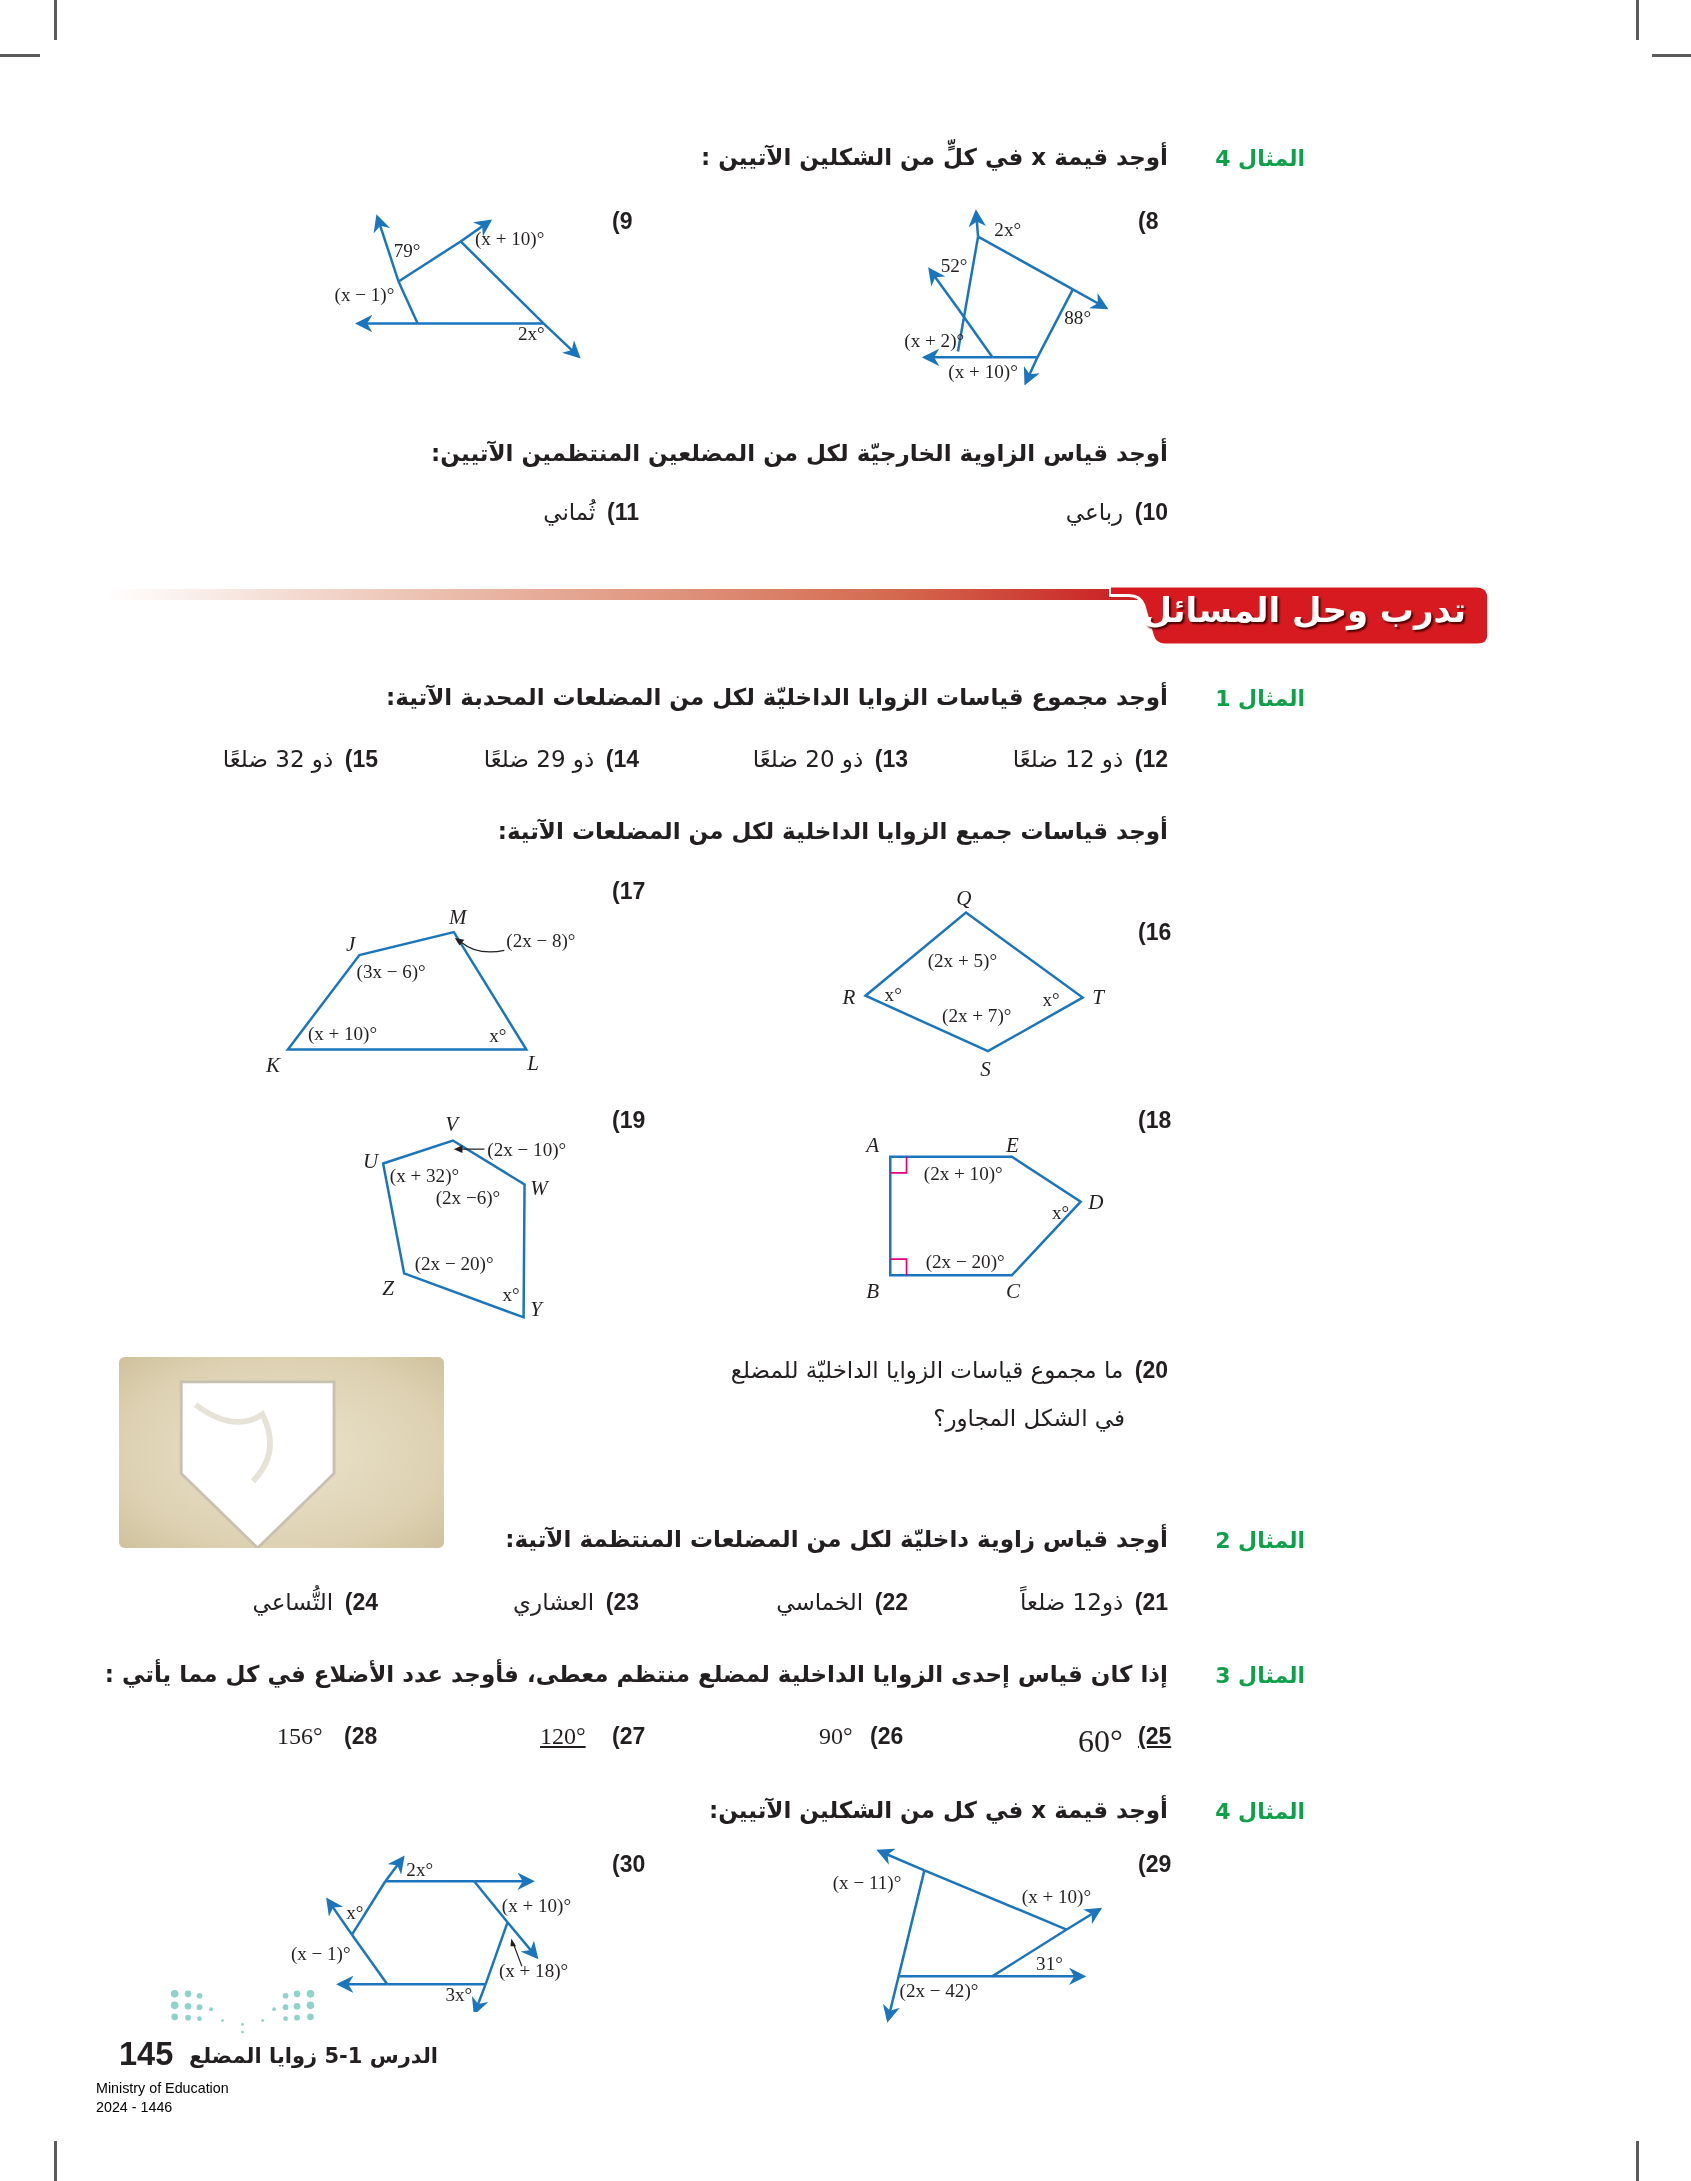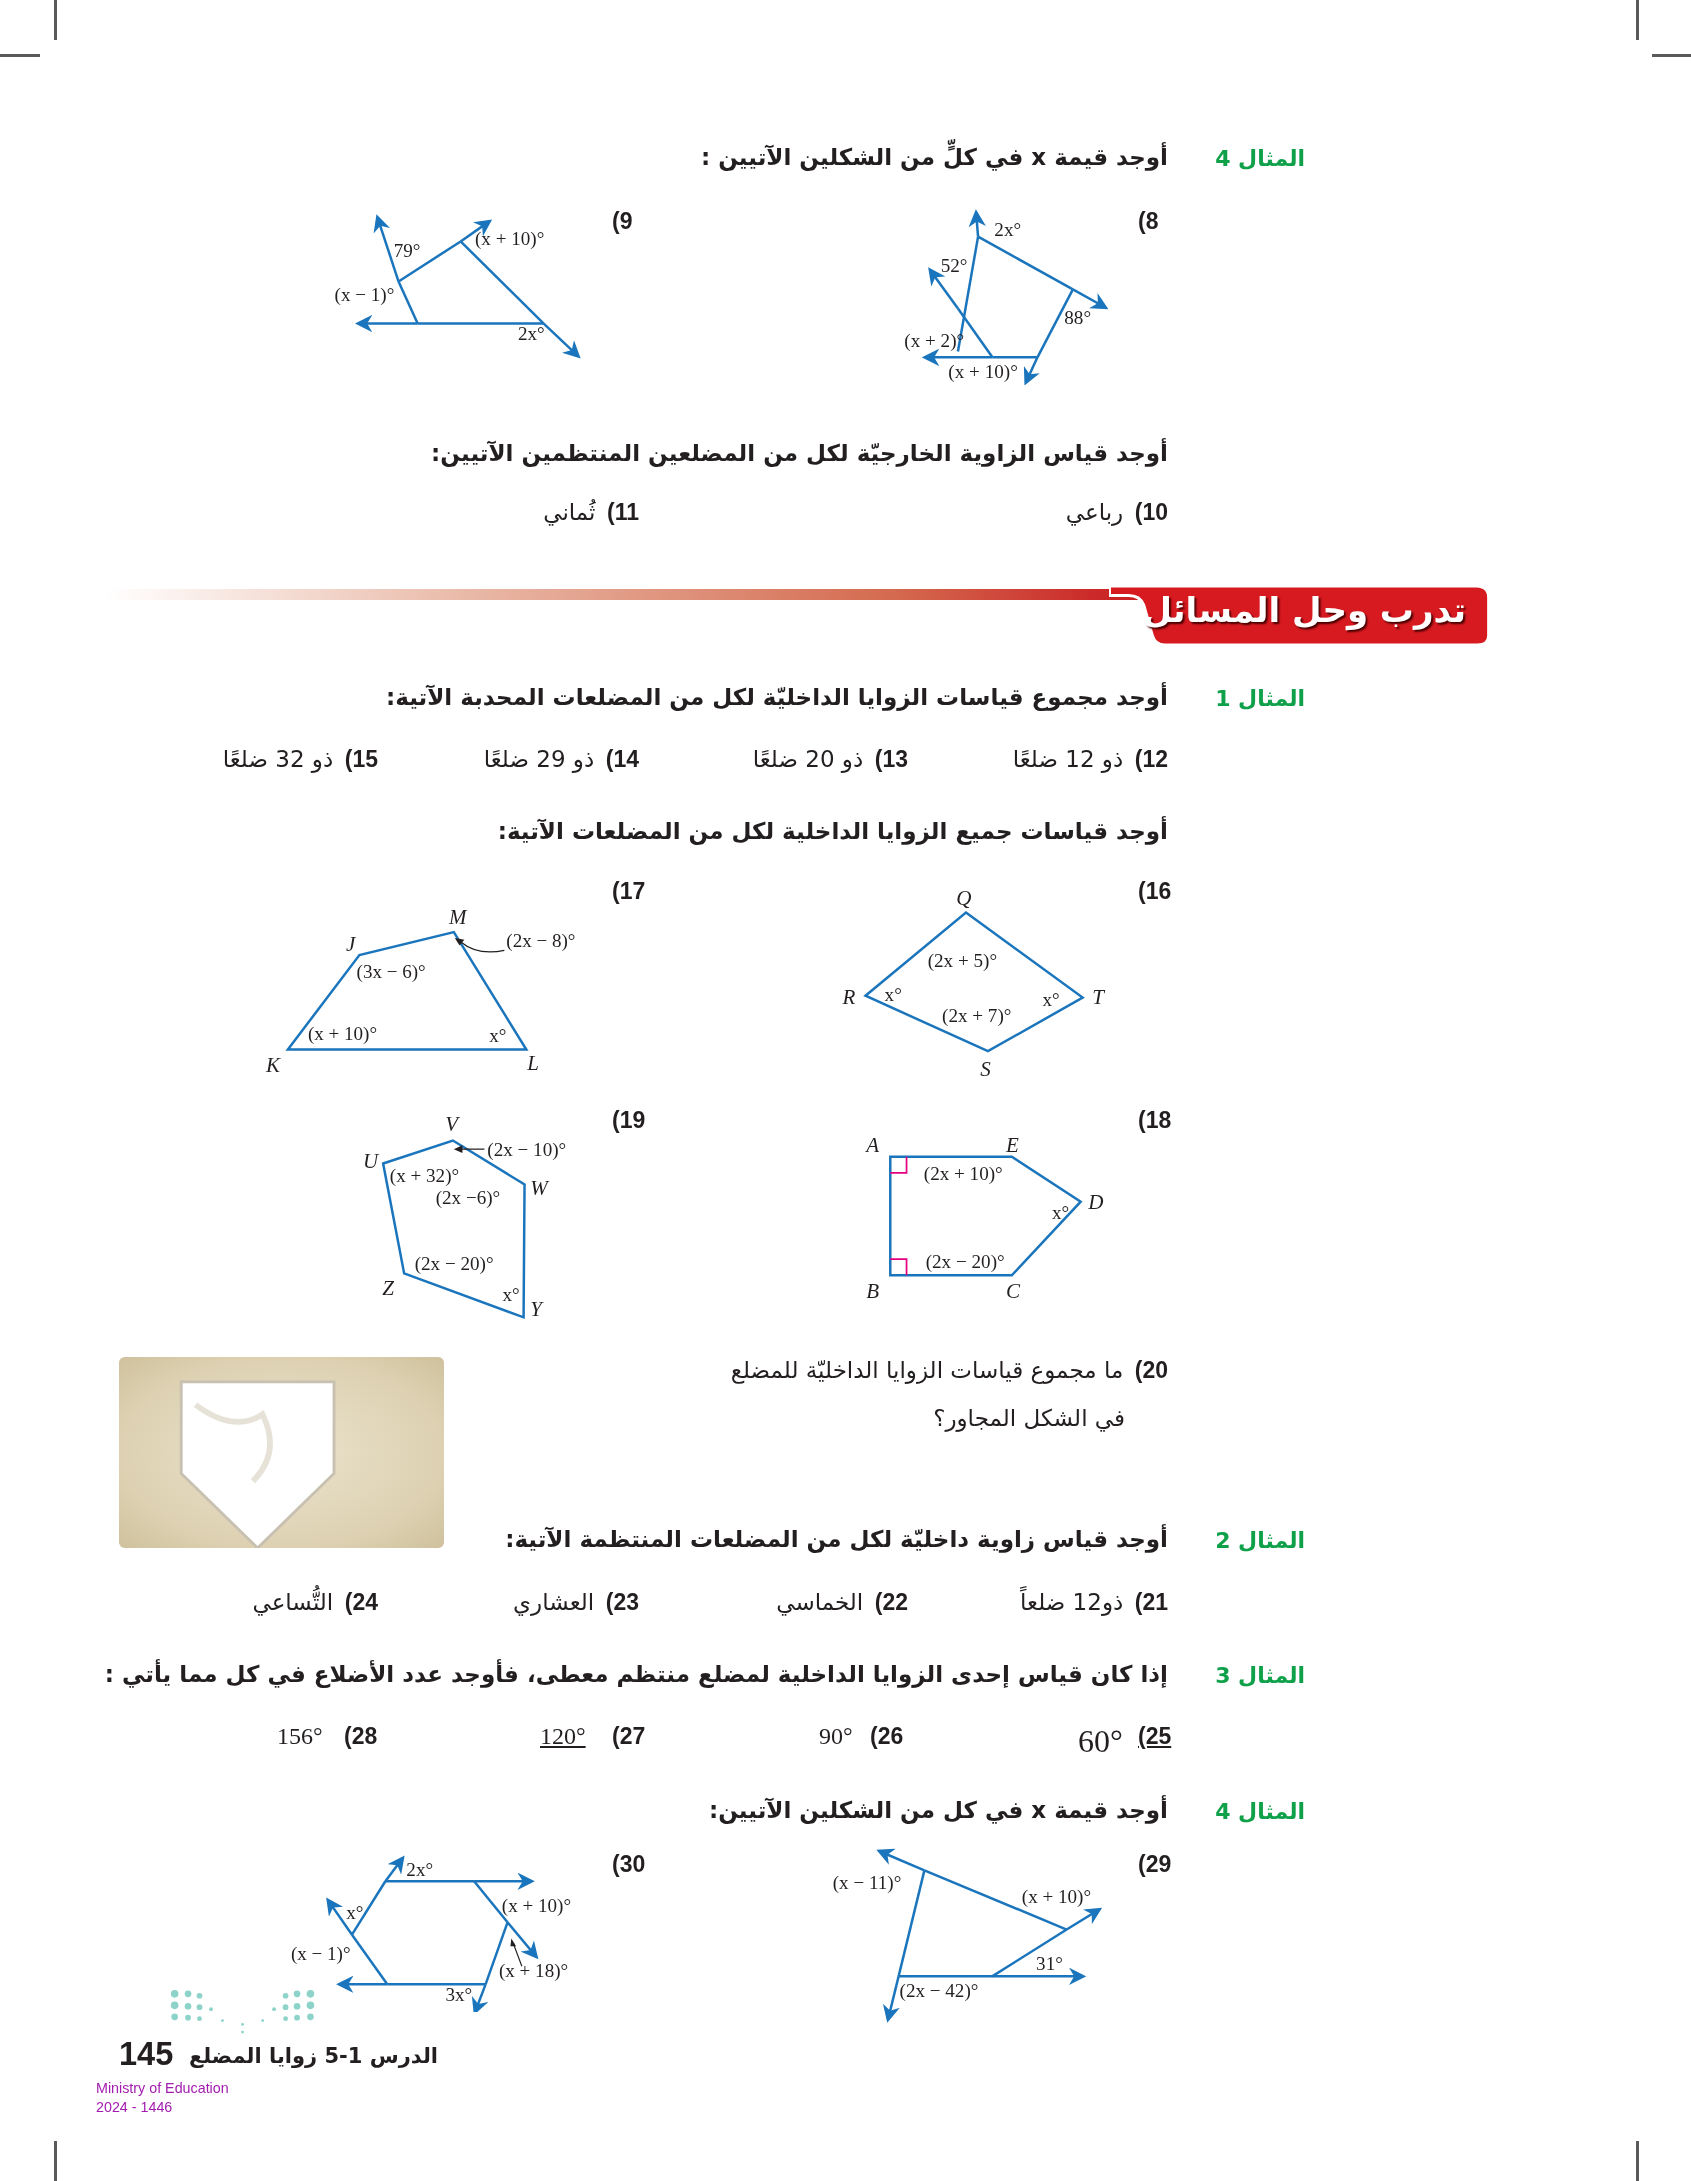--- a/index.html
+++ b/index.html
@@ -12,21 +12,21 @@
   .item { position:absolute; direction:rtl; font-size:23px; white-space:nowrap; }
   .item .num { font-weight:bold; font-family:"Liberation Sans", sans-serif; margin-left:11.5px; }
   .qnum { position:absolute; font-weight:bold; font-size:23px; font-family:"Liberation Sans", sans-serif; white-space:nowrap; }
   svg text { font-family:"Liberation Serif", serif; font-size:20px; fill:#231f20; }
   svg text.v { font-style:italic; font-size:22px; }
   .banner { position:absolute; left:1109px; top:586px; width:382px; height:60px; }
   .banner-text { position:absolute; right:25px; top:3.8px; color:#fff; font-weight:bold; font-size:34px; direction:rtl;
                  text-shadow:1.9px 1.9px 1.9px #4a0000; white-space:nowrap; }
   .footer-title { position:absolute; direction:rtl; font-weight:bold; font-size:21px; white-space:nowrap; }
   .page-num { position:absolute; font-weight:bold; font-size:32.5px; font-family:"Liberation Sans", sans-serif; }
-  .watermark { position:absolute; color:#a21caf; font-size:14.3px; font-family:"Liberation Sans", sans-serif; white-space:nowrap; }
+  .watermark { position:absolute; color:#000000; font-size:14.3px; font-family:"Liberation Sans", sans-serif; white-space:nowrap; }
 </style>
 </head>
 <body>
 
 <div class="crop" style="left:54px;top:0;width:2.9px;height:40px;"></div>
 <div class="crop" style="left:0;top:54px;width:40px;height:2.9px;"></div>
 <div class="crop" style="left:1636px;top:0;width:2.9px;height:40px;"></div>
 <div class="crop" style="left:1652px;top:54px;width:40px;height:2.9px;"></div>
 <div class="crop" style="left:54px;top:2141px;width:2.9px;height:40px;"></div>
 <div class="crop" style="left:1636px;top:2141px;width:2.9px;height:40px;"></div>
@@ -105,21 +105,21 @@
 </div>
 <div class="item" style="right:1053px;top:746px;">
   <span class="num">14)</span><span>ذو 29 ضلعًا</span>
 </div>
 <div class="item" style="right:1314px;top:746px;">
   <span class="num">15)</span><span>ذو 32 ضلعًا</span>
 </div>
 
 <div class="instr" style="right:524px;top:818px;">أوجد قياسات جميع الزوايا الداخلية لكل من المضلعات الآتية:</div>
 
-<div class="qnum" style="left:1138px;top:878px;">(16</div>
+<div class="qnum" style="left:1138px;top:919px;">(16</div>
 <svg class="abs" style="left:832px;top:875px;" width="287" height="206" viewBox="870 915 300 215">
   <polygon points="1010,954 1132,1043 1033,1099 905,1041" fill="none" stroke="#1a75bc" stroke-width="2.6"></polygon>
   <text x="1000" y="946" class="v">Q</text>
   <text x="881" y="1050" class="v">R</text>
   <text x="1142" y="1050" class="v">T</text>
   <text x="1025" y="1125" class="v">S</text>
   <text x="970" y="1011">(2x + 5)°</text>
   <text x="925" y="1047">x°</text>
   <text x="1090" y="1052">x°</text>
   <text x="985" y="1069">(2x + 7)°</text>

